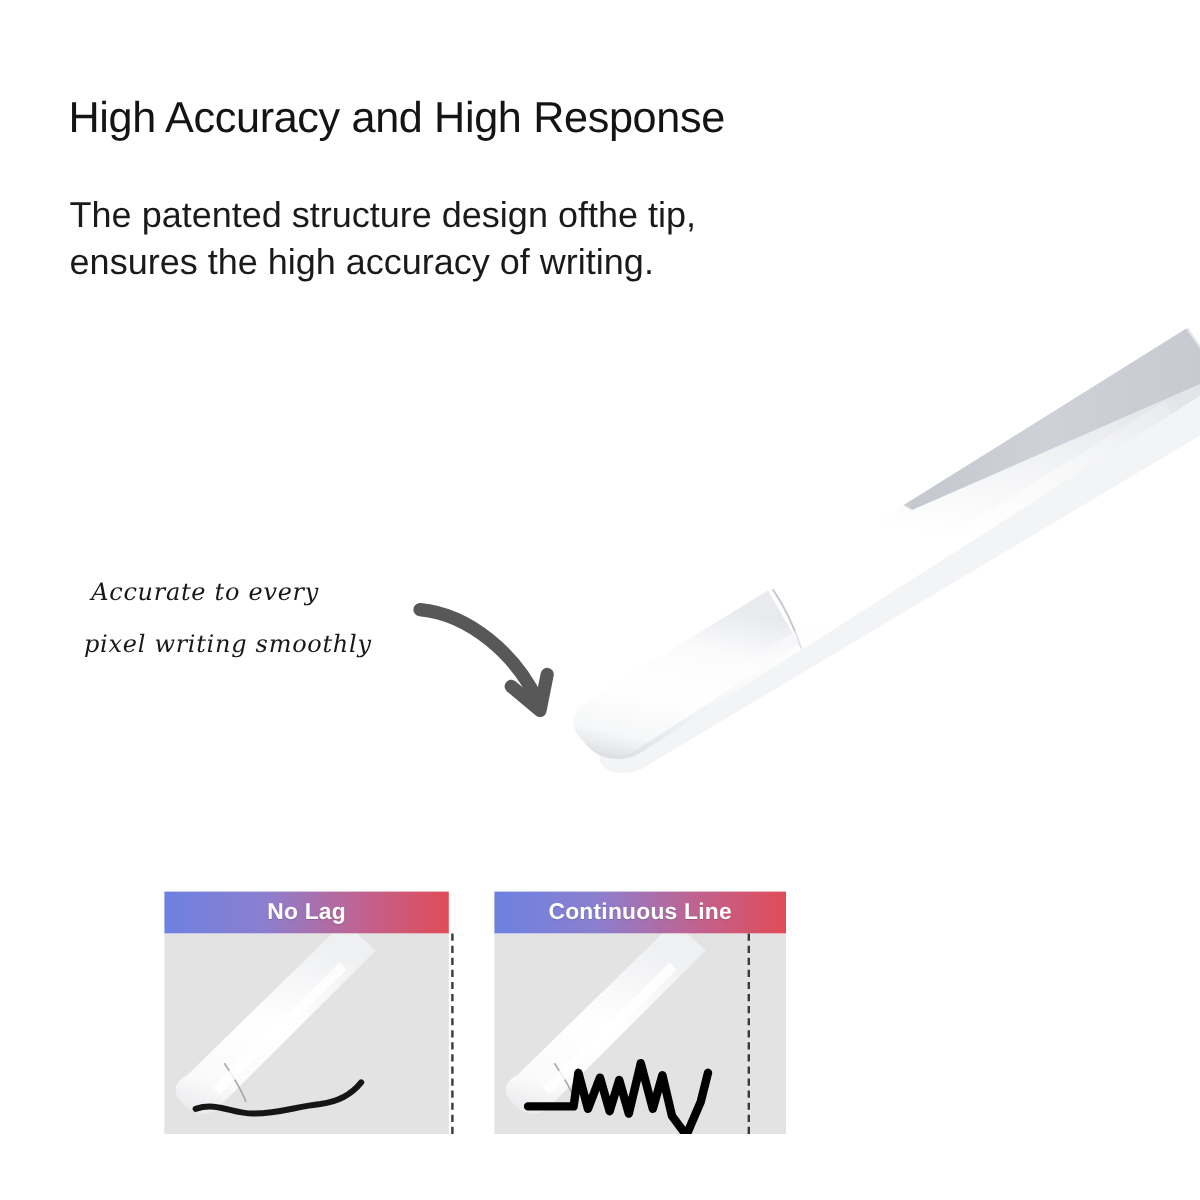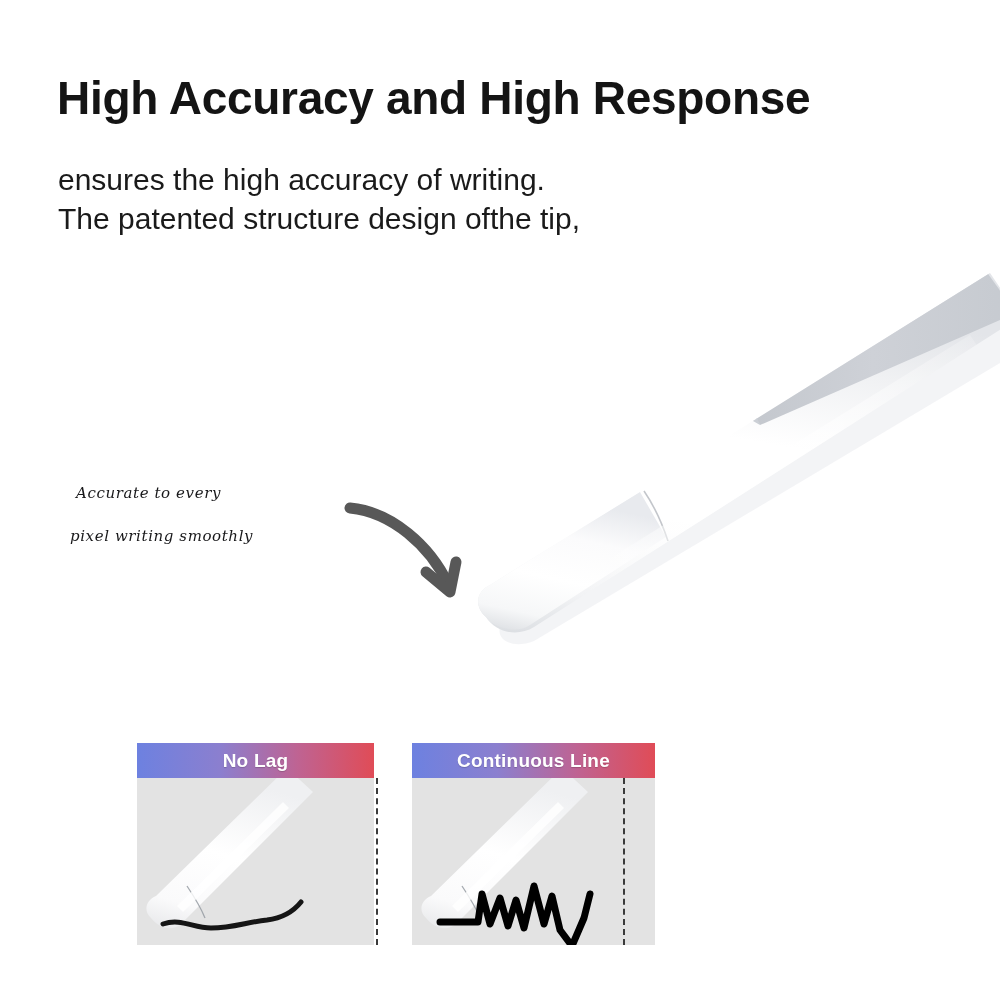--- a/index.html
+++ b/index.html
@@ -24,23 +24,23 @@
     background: #ffffff;
   }
 
   
   .headline {
     position: absolute;
     left: 57px;
     top: 68px;
     width: 900px;
     font-family: "Liberation Sans", sans-serif;
-    font-size: 46px;
+    font-size: 36px;
     line-height: 60px;
-    font-weight: 700;
+    font-weight: 400;
     letter-spacing: -0.3px;
     color: #141414;
     white-space: nowrap;
   }
 
   .subtitle {
     position: absolute;
     left: 58px;
     top: 160px;
     width: 700px;
@@ -53,21 +53,21 @@
   .subtitle .sub-line { display: block; }
 
   
   .script-note {
     position: absolute;
     left: 76px;
     top: 472px;
     width: 330px;
     font-family: "DejaVu Serif", serif;
     font-style: italic;
-    font-size: 15px;
+    font-size: 20px;
     line-height: 43px;
     color: #18181a;
     letter-spacing: 0.6px;
   }
   .script-note .script-line { display: block; }
   .script-note .script-line.second { margin-left: -6px; }
 
   
   .arrow-wrap {
     position: absolute;
@@ -141,22 +141,22 @@
   .divider.d2 { left: 486px; }
 </style>
 </head>
 <body>
 
 <div id="canvas">
 
   <div class="headline">High Accuracy and High Response</div>
 
   <div class="subtitle">
+    <span class="sub-line">The patented structure design ofthe tip,</span>
     <span class="sub-line">ensures the high accuracy of writing.</span>
-    <span class="sub-line">The patented structure design ofthe tip,</span>
   </div>
 
   <div class="stylus-main">
     <svg width="590" height="400" viewBox="0 0 590 400">
       <defs>
         <linearGradient id="barrelGrad" x1="0" y1="1" x2="0.25" y2="0">
           <stop offset="0%" stop-color="#dadde1"></stop>
           <stop offset="14%" stop-color="#f2f3f5"></stop>
           <stop offset="38%" stop-color="#ffffff"></stop>
           <stop offset="62%" stop-color="#ffffff"></stop>

